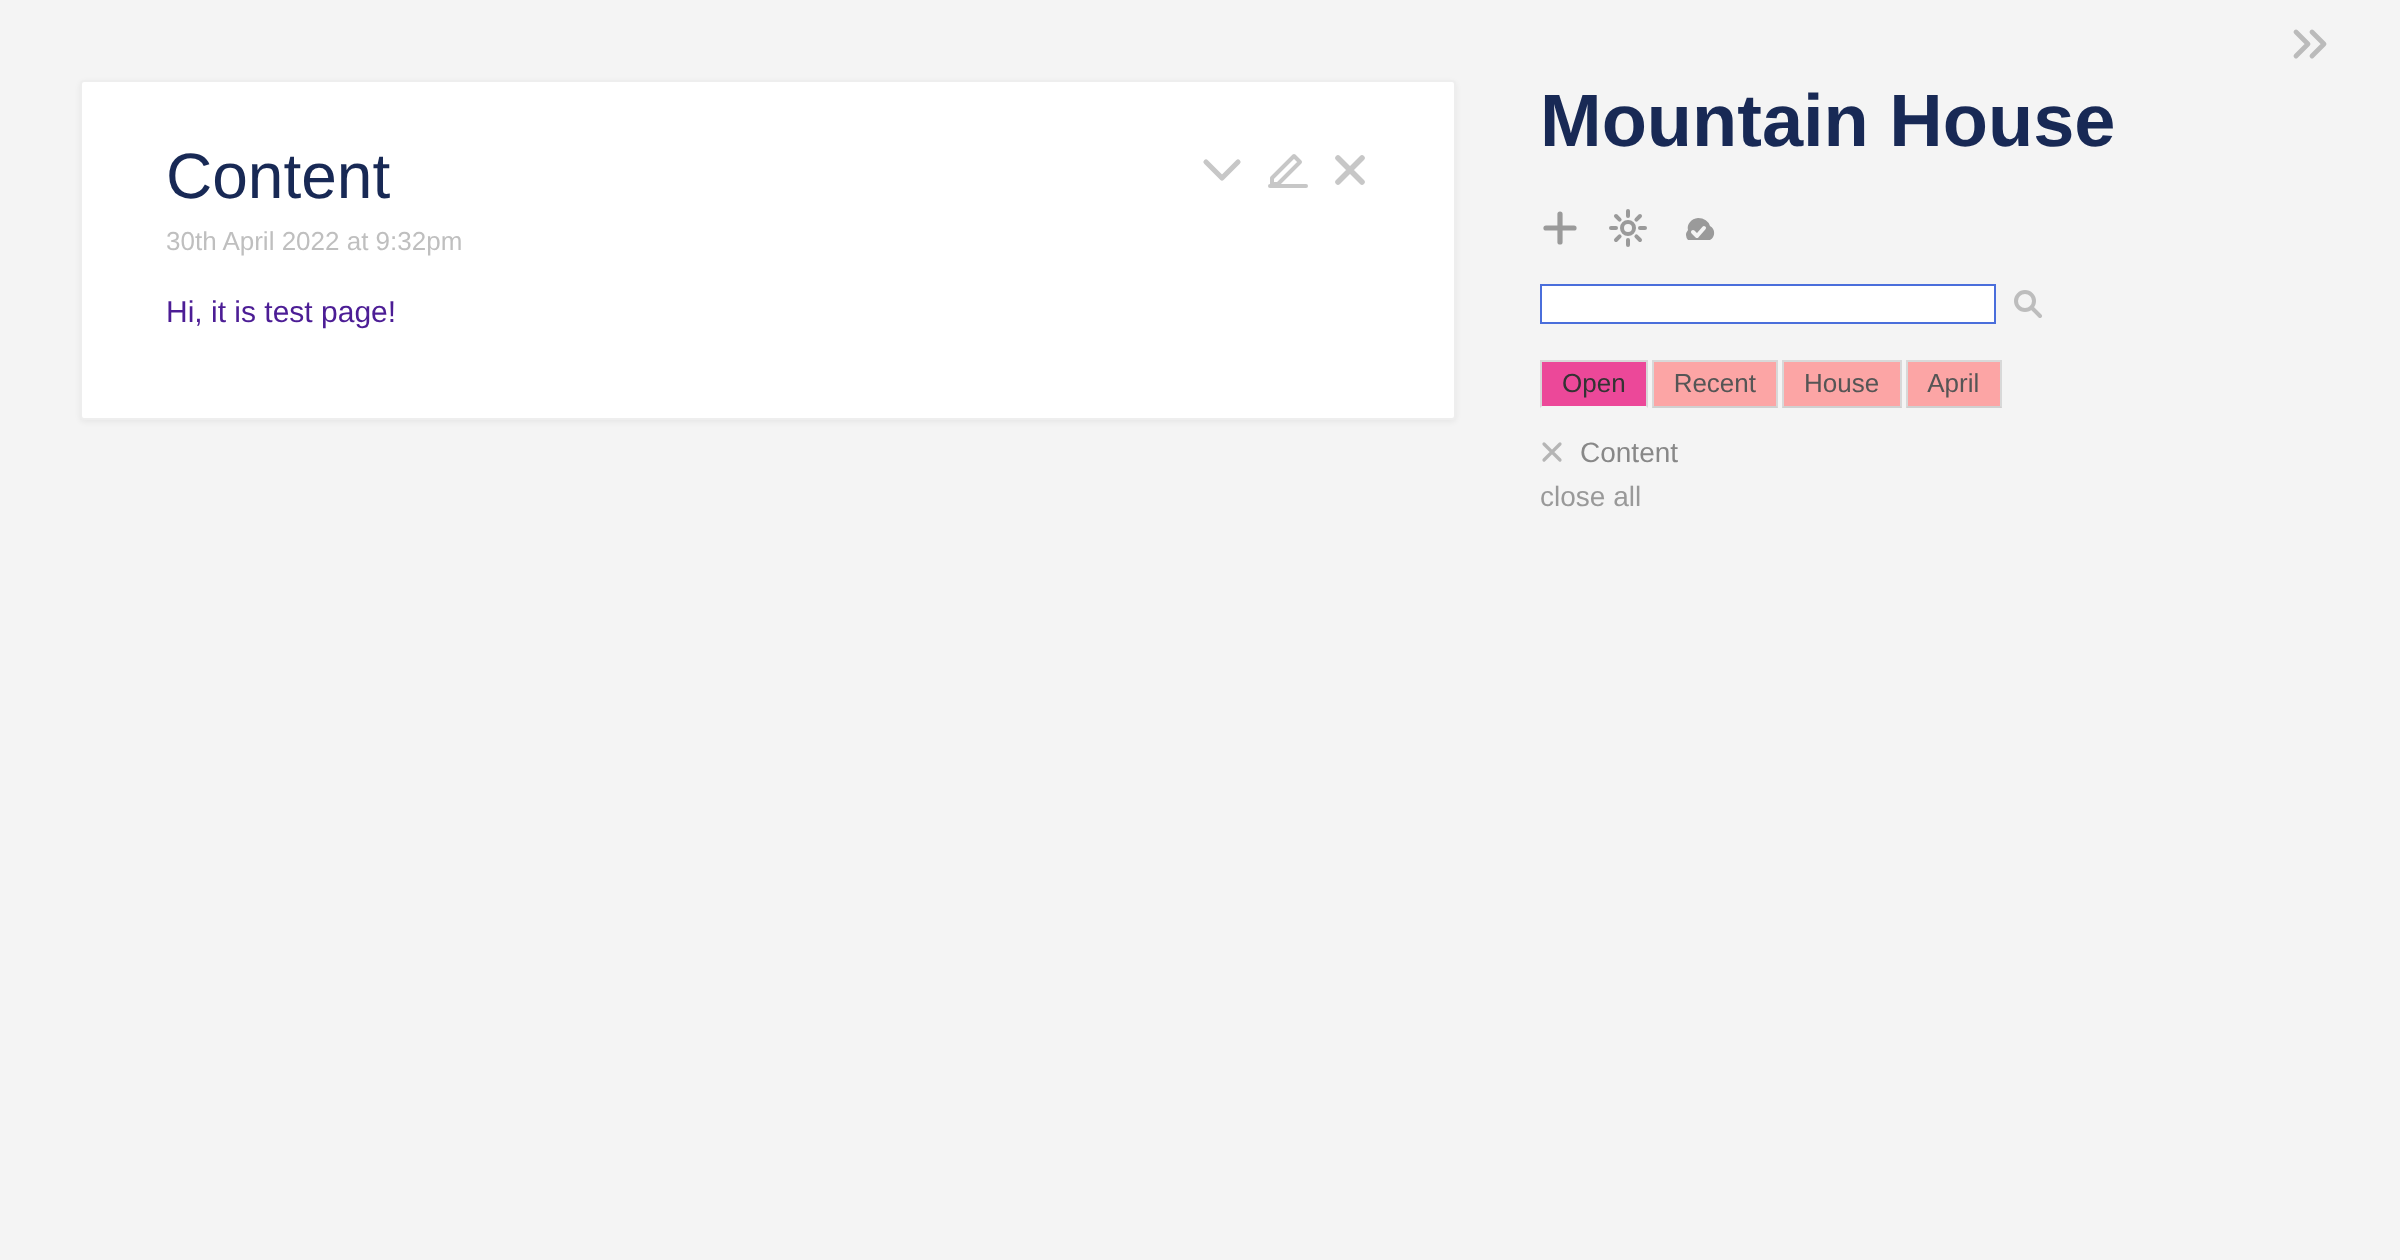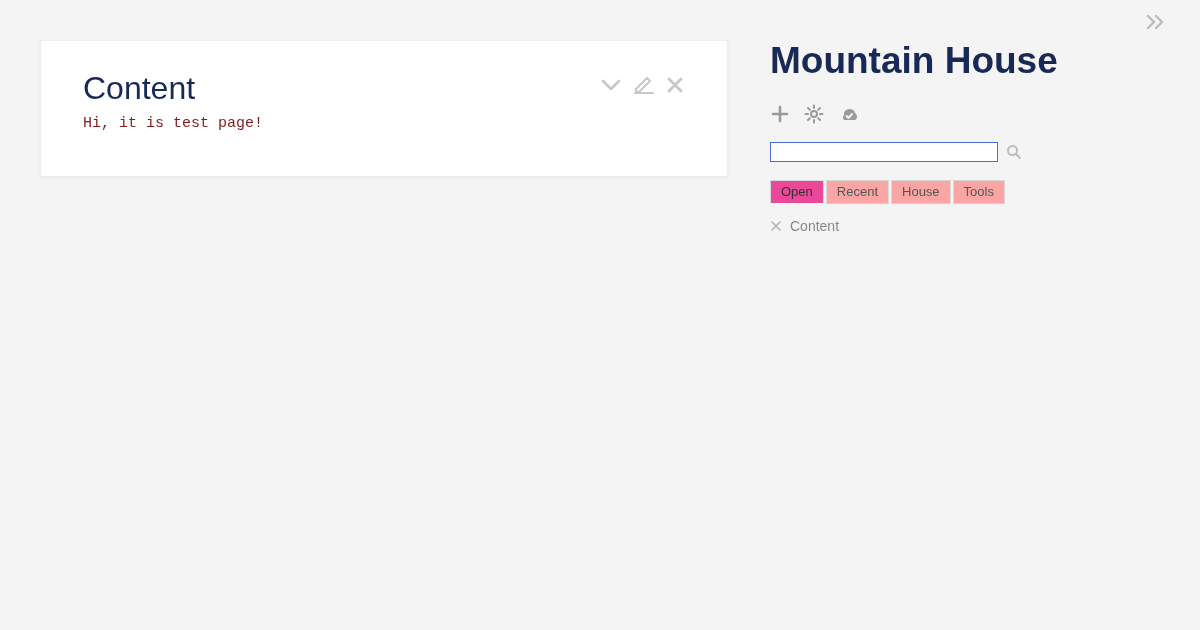--- a/index.html
+++ b/index.html
@@ -48,23 +48,22 @@
     line-height: 1.2;
     margin-bottom: 6px;
   }
   .tiddler-subtitle {
     font-size: 13px;
     color: #bfbfbf;
     margin-bottom: 18px;
   }
   .tiddler-body {
     font-size: 15px;
-    color: #7f1d1d;
+    color: #4c1d95;
     line-height: 1.5;
-    font-family: Liberation Mono, monospace;
   }
   .tiddler-controls {
     position: absolute;
     top: 34px;
     right: 42px;
     display: flex;
     gap: 10px;
     color: #c7c7c7;
   }
   .tiddler-controls .ctl { cursor: pointer; }
@@ -182,20 +181,21 @@
           </svg>
         </span>
         <span class="ctl">
           <svg width="20" height="20" viewBox="0 0 20 20">
             <path d="M4 4 L16 16 M16 4 L4 16" fill="none" stroke="currentColor" stroke-width="2.8" stroke-linecap="round"></path>
           </svg>
         </span>
       </div>
 
       <h1 class="tiddler-title">Content</h1>
+      <div class="tiddler-subtitle">30th April 2022 at 9:32pm</div>
       <div class="tiddler-body">Hi, it is test page!</div>
     </div>
   </div>
 
   <div class="sidebar">
     <h1 class="site-title">Mountain House</h1>
 
     <div class="page-controls">
       <span class="pc">
         <svg width="20" height="20" viewBox="0 0 20 20">
@@ -233,28 +233,29 @@
           <circle cx="6.5" cy="6.5" r="4.5" fill="none" stroke="currentColor" stroke-width="2"></circle>
           <line x1="10" y1="10" x2="14" y2="14" stroke="currentColor" stroke-width="2" stroke-linecap="round"></line>
         </svg>
       </span>
     </div>
 
     <div class="tabs">
       <div class="tab active">Open</div>
       <div class="tab">Recent</div>
       <div class="tab">House</div>
-      <div class="tab">Tools</div>
+      <div class="tab">April</div>
     </div>
 
     <div class="open-list">
       <div class="open-item">
         <span class="close-x">
           <svg width="12" height="12" viewBox="0 0 12 12">
             <path d="M2 2 L10 10 M10 2 L2 10" stroke="currentColor" stroke-width="1.6" stroke-linecap="round"></path>
           </svg>
         </span>
         <span class="item-label">Content</span>
       </div>
+      <div class="close-all">close all</div>
     </div>
   </div>
 
 </div>
 
 </body></html>

